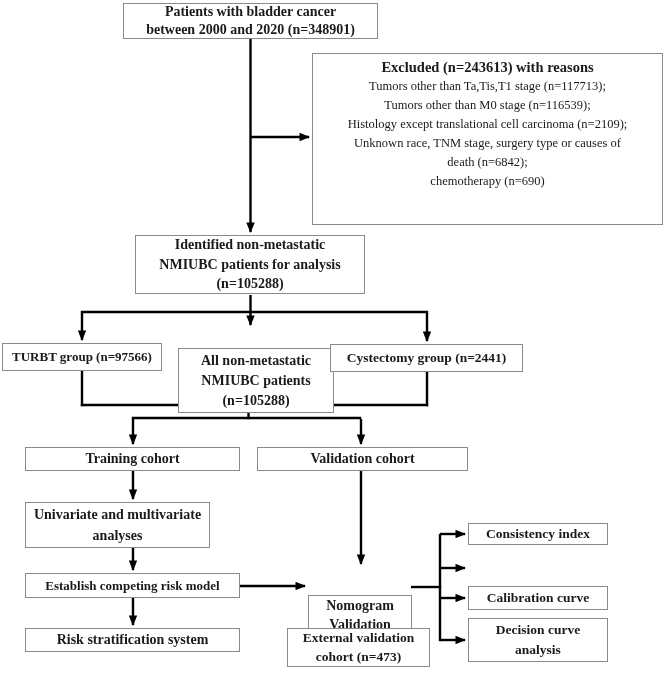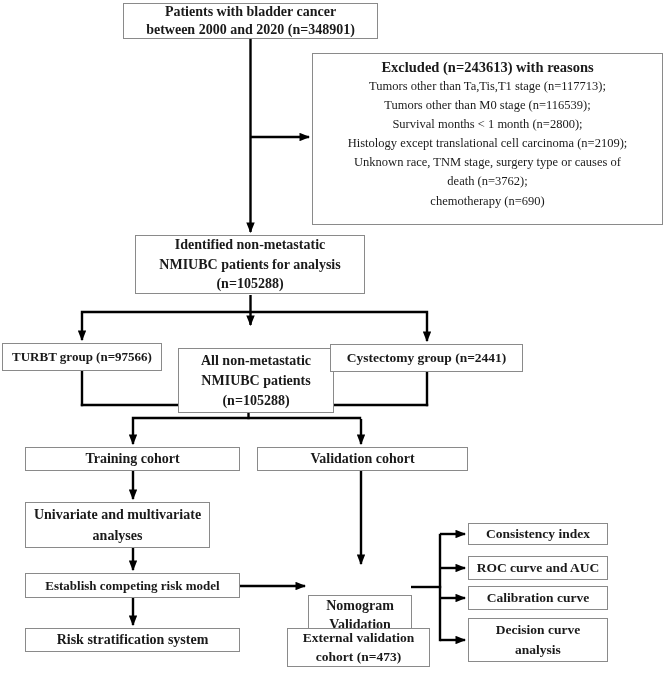--- a/index.html
+++ b/index.html
@@ -84,24 +84,23 @@
   <div class="box fs14" style="left:123px;top:3px;width:255px;height:36px">
       <div class="ln">Patients with bladder cancer</div>
       <div class="ln">between 2000 and 2020 (n=348901)</div>
     </div>
 
   <div class="box excl" style="left:312px;top:53px;width:351px;height:172px">
     <div class="title">Excluded (n=243613) with reasons</div>
     <div class="reasons">
         <div class="ln">Tumors other than Ta,Tis,T1 stage (n=117713);</div>
         <div class="ln">Tumors other than M0 stage (n=116539);</div>
-        <div class="ln">Survival months &lt; 1 month (n=2800);</div>
         <div class="ln">Histology except translational cell carcinoma (n=2109);</div>
         <div class="ln">Unknown race, TNM stage, surgery type or causes of</div>
-        <div class="ln">death (n=3762);</div>
+        <div class="ln">death (n=6842);</div>
         <div class="ln">chemotherapy (n=690)</div>
       </div>
   </div>
 
   <div class="box fs14t" style="left:135px;top:235px;width:230px;height:59px">
       <div class="ln">Identified non-metastatic</div>
       <div class="ln">NMIUBC patients for analysis</div>
       <div class="ln">(n=105288)</div>
     </div>
 
@@ -140,23 +139,20 @@
       <div class="ln">Validation</div>
     </div>
   <div class="box exb" style="left:287px;top:628px;width:143px;height:39px">
       <div class="ln">External validation</div>
       <div class="ln">cohort (n=473)</div>
     </div>
 
   <div class="box fs135" style="left:468px;top:523px;width:140px;height:22px">
       <div class="ln">Consistency index</div>
     </div>
-  <div class="box fs135" style="left:468px;top:556px;width:140px;height:24px">
-      <div class="ln">ROC curve and AUC</div>
-    </div>
   <div class="box fs135" style="left:468px;top:586px;width:140px;height:24px">
       <div class="ln">Calibration curve</div>
     </div>
   <div class="box dec" style="left:468px;top:618px;width:140px;height:44px">
       <div class="ln">Decision curve</div>
       <div class="ln">analysis</div>
     </div>
 
 </div>
 

